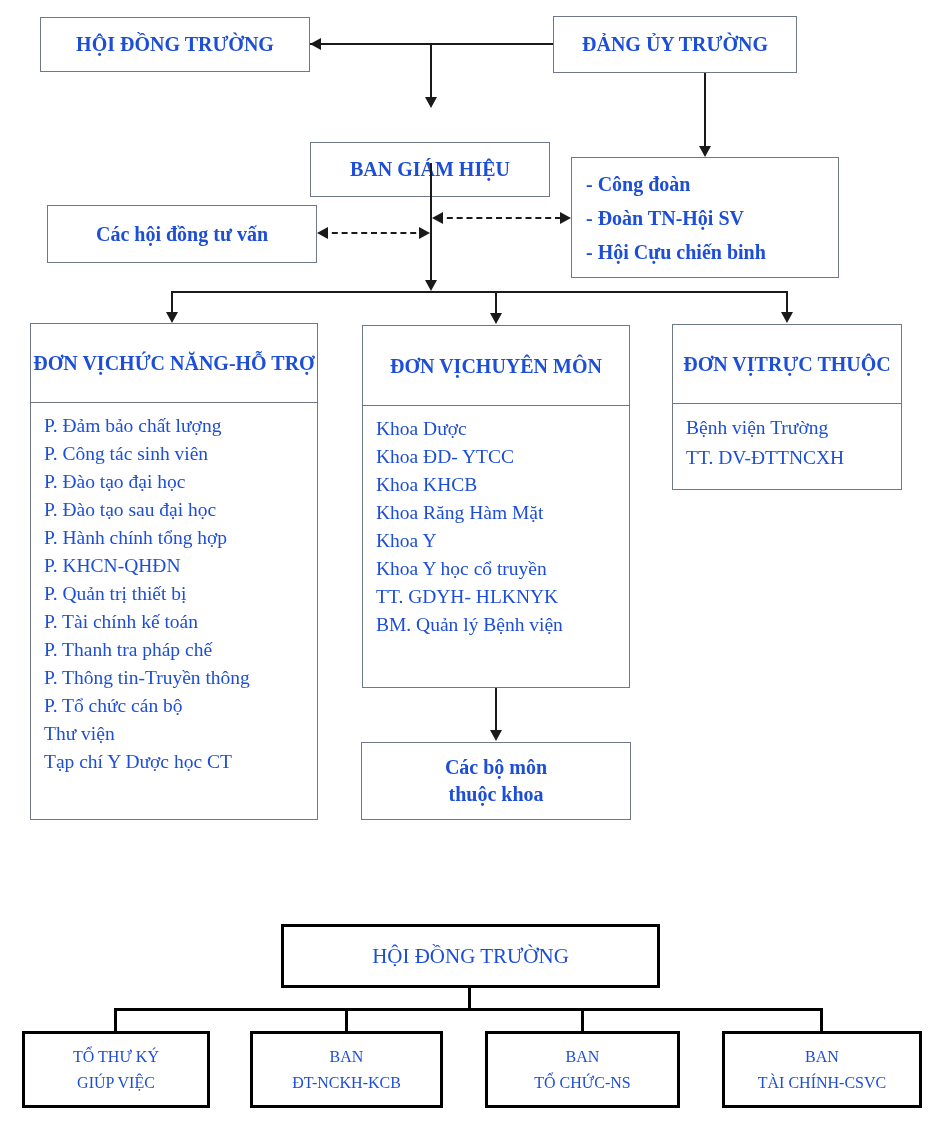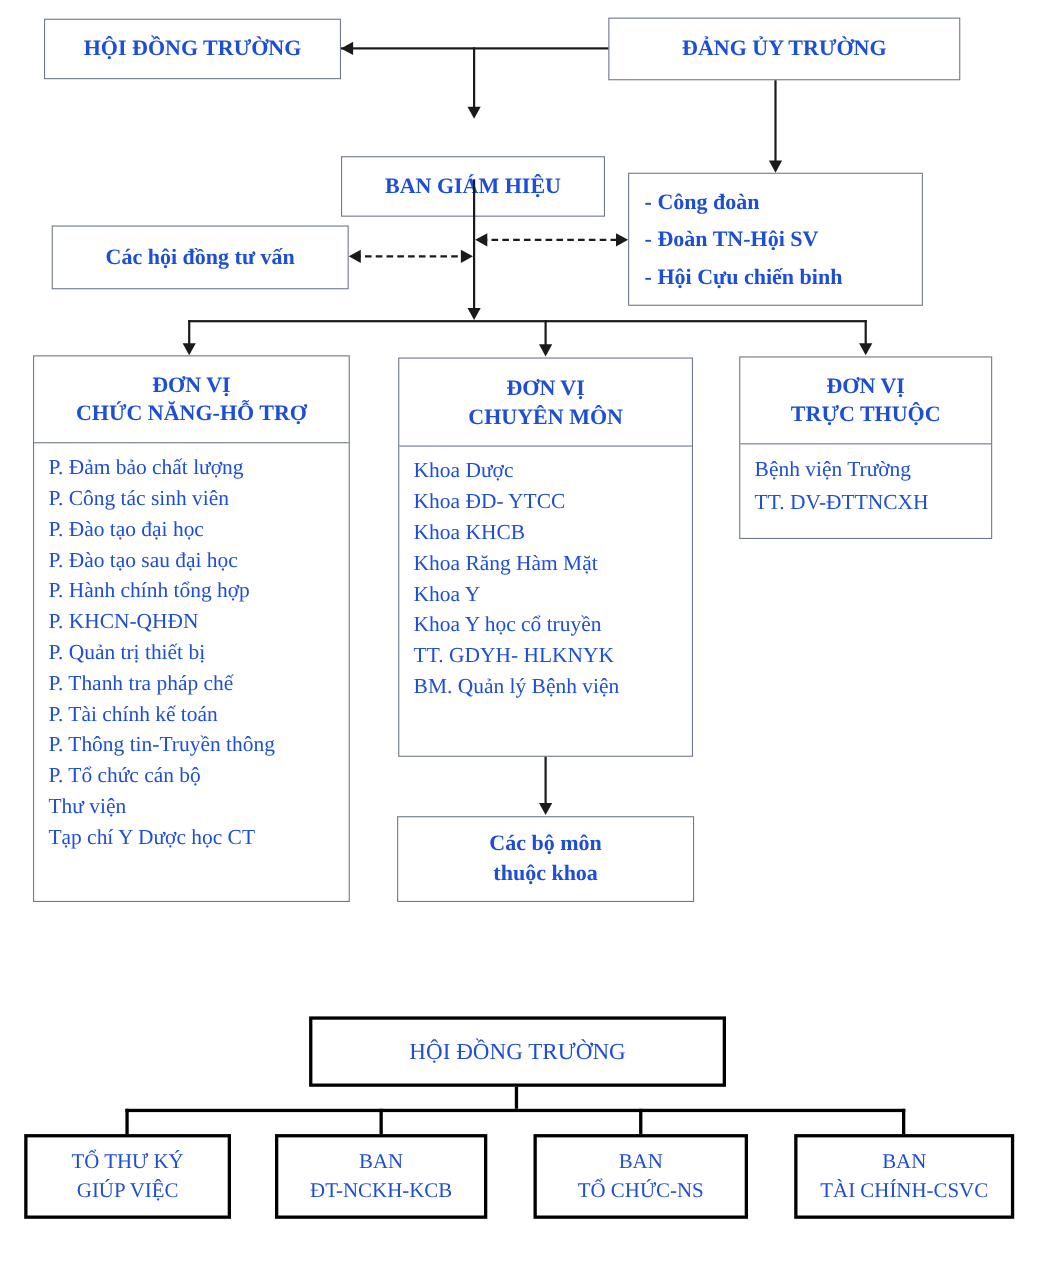--- a/index.html
+++ b/index.html
@@ -22,55 +22,55 @@
     display:flex;flex-direction:column;justify-content:center;
     padding-left:14px;
   }
   .mass-item{line-height:34px;white-space:nowrap;}
   
   .col{
     position:absolute;background:#ffffff;border:1.5px solid #6e7887;
     box-sizing:border-box;display:flex;flex-direction:column;
   }
   .col-header{
-    display:flex;flex-direction:column;align-items:center;justify-content:center;
+    display:flex;align-items:center;justify-content:center;
     font-weight:bold;font-size:20px;line-height:26px;text-align:center;
     border-bottom:1.5px solid #6e7887;flex:none;
   }
   .col-list{padding:9px 4px 0 13px;font-size:19.5px;}
   .list-line{line-height:28px;white-space:nowrap;}
   .col3 .list-line{line-height:30px;}
   
   .hline{position:absolute;height:2px;background:#1a1a1a;}
   .vline{position:absolute;width:2px;background:#1a1a1a;}
   .dash{position:absolute;height:0;border-top:2px dashed #1a1a1a;}
   .arr{position:absolute;width:0;height:0;}
   .arr-down{border-left:6px solid transparent;border-right:6px solid transparent;border-top:11px solid #1a1a1a;}
   .arr-left{border-top:6px solid transparent;border-bottom:6px solid transparent;border-right:11px solid #1a1a1a;}
   .arr-right{border-top:6px solid transparent;border-bottom:6px solid transparent;border-left:11px solid #1a1a1a;}
   
   .bbox{
     position:absolute;background:#ffffff;border:3px solid #000000;
     box-sizing:border-box;display:flex;flex-direction:column;align-items:center;
-    justify-content:center;text-align:center;font-size:19px;line-height:26px;
+    justify-content:center;text-align:center;font-size:16px;line-height:26px;
   }
   .bbox.root{font-size:21px;}
   .bline-h{position:absolute;height:3px;background:#000000;}
   .bline-v{position:absolute;width:3px;background:#000000;}
 </style>
 </head>
 <body>
 
 <div class="canvas">
 
   <div class="tbox" style="left:40px;top:17px;width:270px;height:55px;">
     <span>HỘI ĐỒNG TRƯỜNG</span>
   </div>
 
-  <div class="tbox" style="left:553px;top:16px;width:320px;height:57px;">
+  <div class="tbox" style="left:553px;top:16px;width:244px;height:57px;">
     <span>ĐẢNG ỦY TRƯỜNG</span>
   </div>
 
   <div class="tbox" style="left:310px;top:108px;width:240px;height:55px;margin-top:34px;">
     <span>BAN GIÁM HIỆU</span>
   </div>
 
   <div class="tbox" style="left:47px;top:205px;width:270px;height:58px;">
     <span>Các hội đồng tư vấn</span>
   </div>
@@ -115,22 +115,22 @@
       <span>CHỨC NĂNG-HỖ TRỢ</span>
     </div>
     <div class="col-list">
         <div class="list-line">P. Đảm bảo chất lượng</div>
         <div class="list-line">P. Công tác sinh viên</div>
         <div class="list-line">P. Đào tạo đại học</div>
         <div class="list-line">P. Đào tạo sau đại học</div>
         <div class="list-line">P. Hành chính tổng hợp</div>
         <div class="list-line">P. KHCN-QHĐN</div>
         <div class="list-line">P. Quản trị thiết bị</div>
+        <div class="list-line">P. Tài chính kế toán</div>
         <div class="list-line">P. Thanh tra pháp chế</div>
-        <div class="list-line">P. Tài chính kế toán</div>
         <div class="list-line">P. Thông tin-Truyền thông</div>
         <div class="list-line">P. Tổ chức cán bộ</div>
         <div class="list-line">Thư viện</div>
         <div class="list-line">Tạp chí Y Dược học CT</div>
       </div>
   </div>
 
   <div class="col" style="left:362px;top:325px;width:268px;height:363px;">
     <div class="col-header" style="height:79px;">
       <span>ĐƠN VỊ</span>

